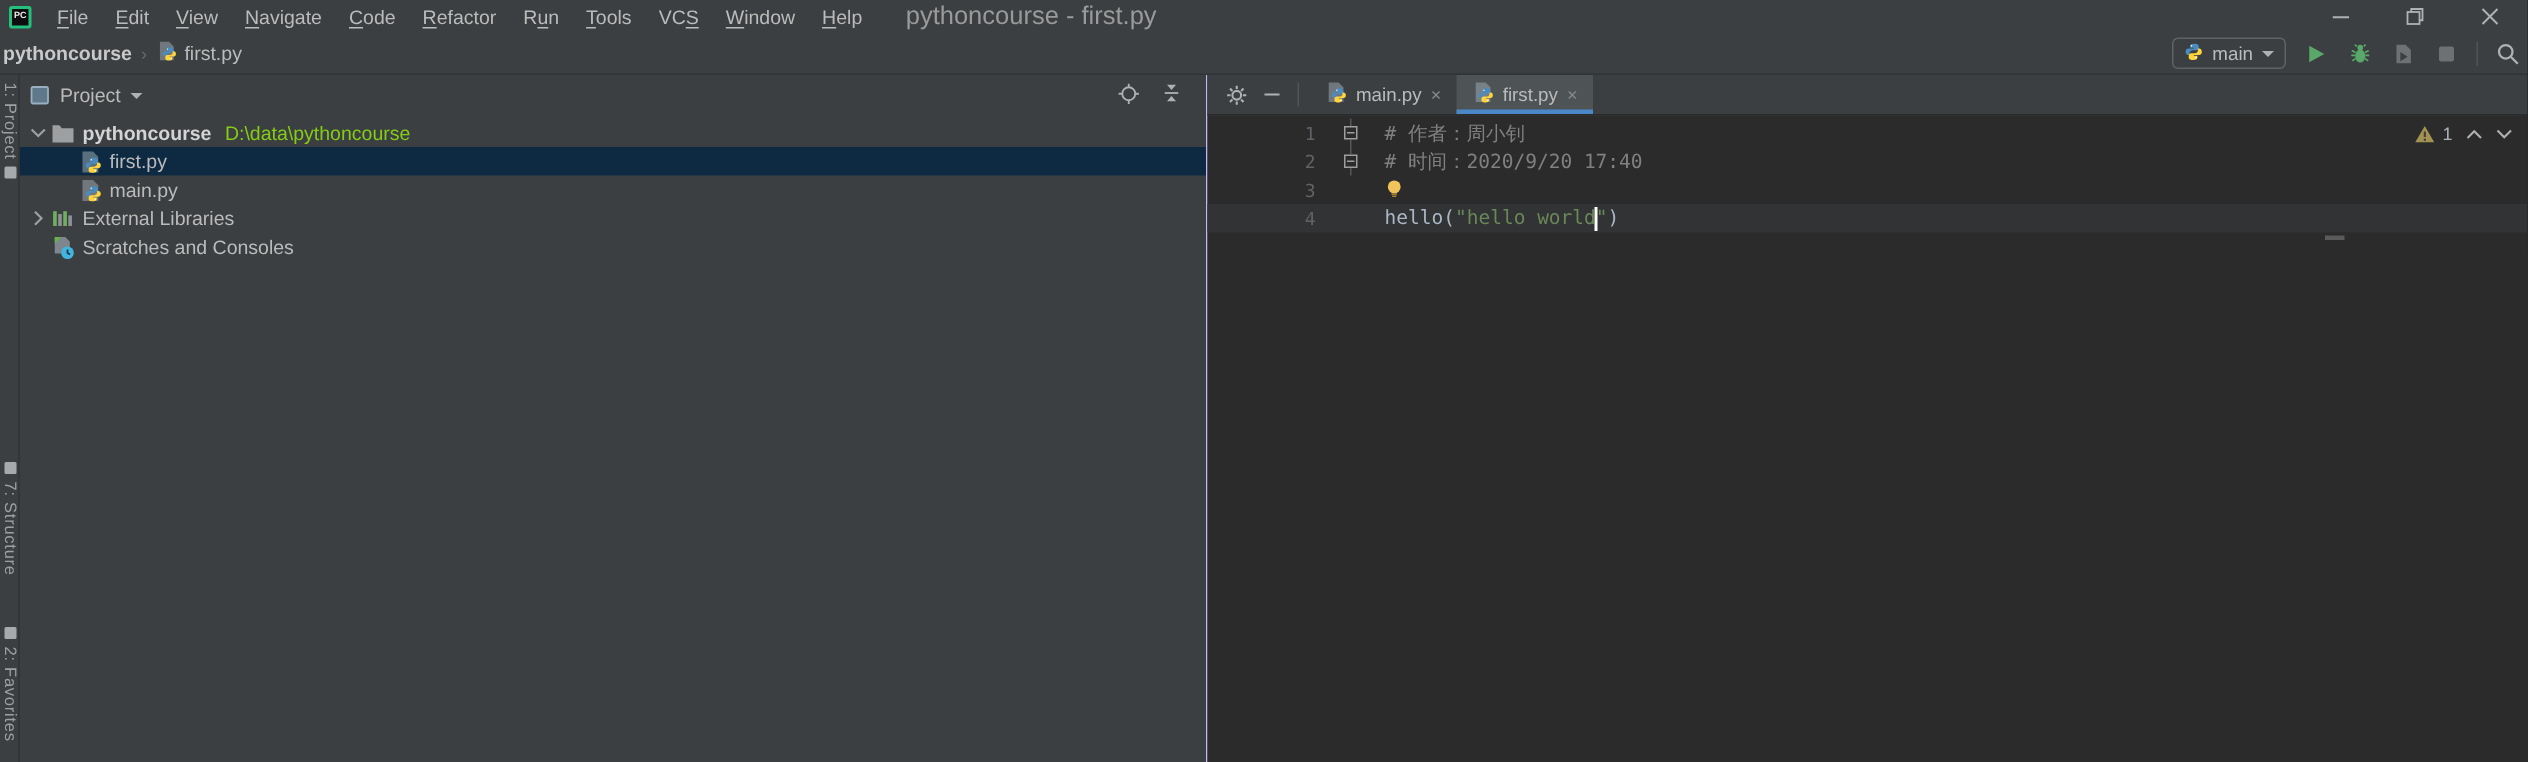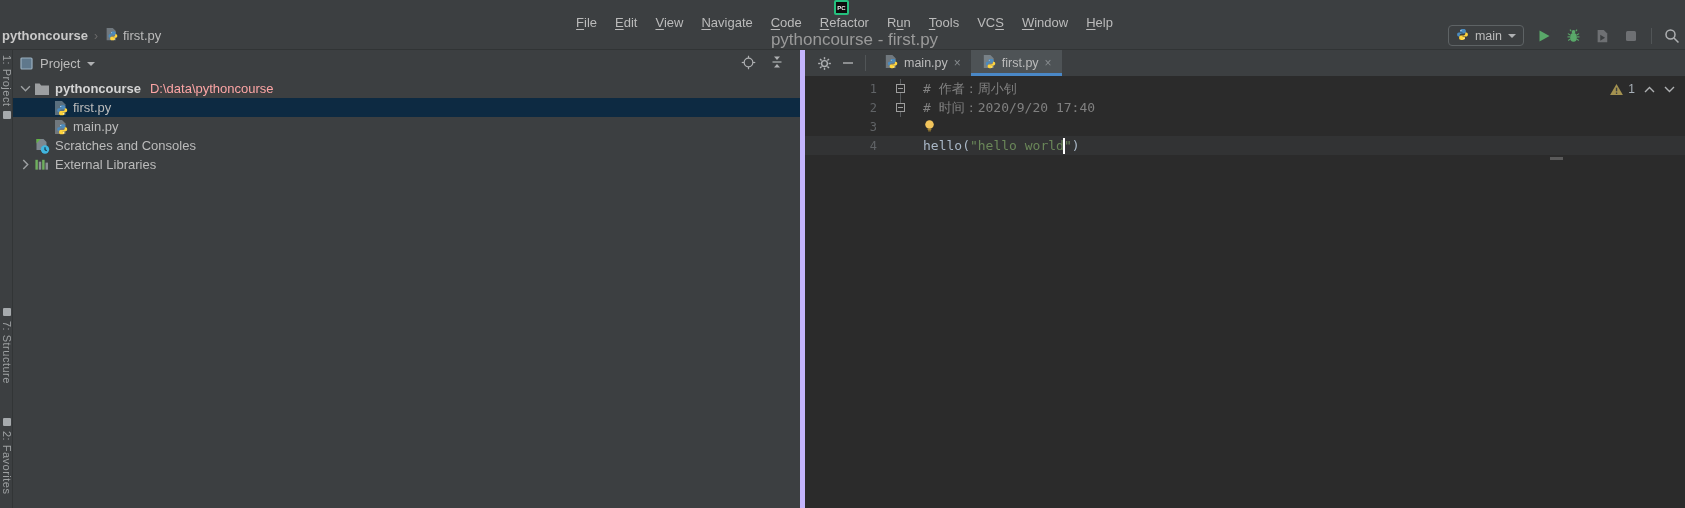--- a/index.html
+++ b/index.html
@@ -1,20 +1,20 @@
 <!DOCTYPE html>
 <html><head>
 <meta charset="utf-8">
 <style>
   * { margin:0; padding:0; box-sizing:border-box; }
   html,body { width:1685px; height:508px; overflow:hidden; background:#2B2B2B; }
   .app { position:relative; width:1685px; height:508px; font-family:"Liberation Sans",sans-serif; color:#BBBBBB; }
 
   
-  .titlebar { height:22px; background:#3C3F41; display:flex; align-items:center; padding-left:4px;flex-direction:column; }
+  .titlebar { height:22px; background:#3C3F41; display:flex; align-items:center; padding-left:4px; }
   .logo { width:15px; height:15px; margin:0 8px 0 2px; border:2px solid #24C17E; background:#0e0e0e; border-radius:2px;
           display:flex; align-items:center; justify-content:center; font-size:6px; font-weight:bold; color:#eee; flex:none; }
   .menubar { display:flex; align-items:center; }
   .menu-item { padding:0 9px; font-size:13px; color:#BBBBBB; cursor:default; }
   .menu-item u { text-decoration:underline; text-underline-offset:2px; }
   .win-title { margin-left:20px; font-size:17px; color:#9A9A9A; }
   .win-controls { margin-left:auto; display:flex; height:22px; }
   .win-btn { width:50px; display:flex; align-items:center; justify-content:center; }
 
   
@@ -31,35 +31,35 @@
 
   
   .content { display:flex; height:458px; }
 
   .stripe { width:13px; background:#3C3F41; border-right:1px solid #323536; position:relative; flex:none; }
   .stripe-btn { position:absolute; left:0; width:13px; display:flex; flex-direction:column; align-items:center; gap:5px; }
   .stripe-label { writing-mode:vertical-rl; font-size:11px; color:#9DA0A2; letter-spacing:.5px; white-space:nowrap; }
   .stripe-ic { width:8px; height:8px; background:#A6AAAD; border-radius:1px; flex:none; }
   .stripe-btn.icon-after .stripe-ic { order:2; }
 
-  .project-panel { width:792px; background:#3C3F41; border-right:5px solid #c4b5fd; display:flex; flex-direction:column; flex:none;justify-content:flex-end; }
+  .project-panel { width:792px; background:#3C3F41; border-right:1px solid #c4b5fd; display:flex; flex-direction:column; flex:none;justify-content:flex-end; }
   .panel-header { height:27px; display:flex; align-items:center; padding:0 8px 0 7px; font-size:13px; color:#BBBBBB; }
   .panel-header .title-wrap { display:flex; align-items:center; gap:7px; }
   .panel-header-icons { margin-left:auto; display:flex; align-items:center; gap:14px; margin-right:8px; }
   .tree { flex:1; font-size:13px; padding-top:2px; }
   .tree-row { height:19px; display:flex; align-items:center; padding-left:4px; }
   .tree-row.lvl1 { padding-left:22px; }
   .tree-row.selected { background:#0D2A42; }
   .tree-row.library { background:#4E4A40; }
   .tree-chevron { width:16px; height:16px; display:flex; align-items:center; justify-content:center; flex:none; }
   .tree-chevron.exp svg { transform:rotate(90deg); }
   .tree-ic { width:17px; height:16px; display:flex; align-items:center; justify-content:center; margin-right:5px; flex:none; }
   .tree-label { color:#BBBBBB; white-space:nowrap; }
   .tree-label.b { font-weight:bold; color:#D4D4D4; }
-  .tree-hint { margin-left:9px; color:#fca5a5; white-space:nowrap; }
+  .tree-hint { margin-left:9px; color:#84cc16; white-space:nowrap; }
 
   .editor-col { flex:1; display:flex; flex-direction:column; background:#2B2B2B; min-width:0; }
   .tabbar { height:27px; background:#3C3F41; display:flex; align-items:stretch; padding-left:10px; border-bottom:1px solid #2B2B2B; flex:none; }
   .tabbar-ctl { display:flex; align-items:center; justify-content:center; width:18px; margin-right:6px; }
   .tabbar .vsep { align-self:center; margin:0 7px 0 2px; }
   .tab { display:flex; align-items:center; gap:6px; padding:0 10px; font-size:12.5px; color:#BBBBBB; position:relative; }
   .tab.active { background:#4E5356; }
   .tab.active::after { content:""; position:absolute; left:0; right:0; bottom:0; height:3px; background:#4A88C7; }
   .tab-close { color:#868B8E; font-size:12px; line-height:1; }
 
@@ -279,46 +279,46 @@
  <path fill="#4B8BBE" d="M11.9 2c-2.6 0-4.4 1-4.4 3v2.2h4.5v.9H5.3C3.2 8.1 2 9.7 2 12s1.2 3.9 3.3 3.9h1.6v-2.3c0-2 1.8-3.4 3.9-3.4h4.4c1.7 0 3-1.4 3-3.1V5c0-1.9-1.7-3-3.9-3h-2.4z"></path>
  <circle fill="#fff" cx="9.2" cy="4.7" r="1"></circle>
  <path fill="#FFD43B" d="M12.1 22c2.6 0 4.4-1 4.4-3v-2.2H12v-.9h6.7c2.1 0 3.3-1.6 3.3-3.9s-1.2-3.9-3.3-3.9h-1.6v2.3c0 2-1.8 3.4-3.9 3.4H8.8c-1.7 0-3 1.4-3 3.1V19c0 1.9 1.7 3 3.9 3h2.4z"></path>
  <circle fill="#fff" cx="14.8" cy="19.3" r="1"></circle>
                 </g>
               </svg>
             </span>
             <span class="tree-label">main.py</span>
           </div>
           <div class="tree-row lvl0">
+            <span class="tree-chevron ">
+              <svg width="11" height="11" viewBox="0 0 10 10">
+                <path d="M3 1l4 4-4 4" stroke="#9DA0A2" fill="none" stroke-width="1.3"></path>
+              </svg>
+            </span>
+            <span class="tree-ic">
+              <svg width="15" height="15" viewBox="0 0 16 16">
+                <rect x="1.5" y="3" width="2.6" height="10.5" fill="#6FAF5E"></rect>
+                <rect x="5.1" y="5" width="2.6" height="8.5" fill="#8C9196"></rect>
+                <rect x="8.7" y="3" width="2.6" height="10.5" fill="#6FAF5E"></rect>
+                <rect x="12.3" y="6" width="2.6" height="7.5" fill="#8C9196"></rect>
+              </svg>
+            </span>
+            <span class="tree-label">External Libraries</span>
+          </div>
+          <div class="tree-row lvl0">
             <span class="tree-chevron"></span>
             <span class="tree-ic">
               <svg width="16" height="16" viewBox="0 0 16 16">
                 <path fill="#9AA7B0" opacity=".7" d="M2.5 1h7l3 3v8h-10z"></path>
                 <path fill="#62B543" d="M2.5 1h4l-4 4.5z"></path>
                 <circle cx="11" cy="11.5" r="4.2" fill="#40B6E0"></circle>
                 <path d="M11 9.3v2.4l1.7 1" stroke="#17384A" stroke-width="1.2" fill="none"></path>
               </svg>
             </span>
             <span class="tree-label">Scratches and Consoles</span>
-          </div>
-          <div class="tree-row lvl0">
-            <span class="tree-chevron ">
-              <svg width="11" height="11" viewBox="0 0 10 10">
-                <path d="M3 1l4 4-4 4" stroke="#9DA0A2" fill="none" stroke-width="1.3"></path>
-              </svg>
-            </span>
-            <span class="tree-ic">
-              <svg width="15" height="15" viewBox="0 0 16 16">
-                <rect x="1.5" y="3" width="2.6" height="10.5" fill="#6FAF5E"></rect>
-                <rect x="5.1" y="5" width="2.6" height="8.5" fill="#8C9196"></rect>
-                <rect x="8.7" y="3" width="2.6" height="10.5" fill="#6FAF5E"></rect>
-                <rect x="12.3" y="6" width="2.6" height="7.5" fill="#8C9196"></rect>
-              </svg>
-            </span>
-            <span class="tree-label">External Libraries</span>
           </div>
         </div>
     </div>
 
     <div class="editor-col">
       <div class="tabbar">
         <span class="tabbar-ctl">
           <svg width="15" height="15" viewBox="0 0 16 16">
             <g stroke="#AFB1B3" stroke-width="1.5">
               <line x1="8" y1="1.2" x2="8" y2="3.6"></line>

